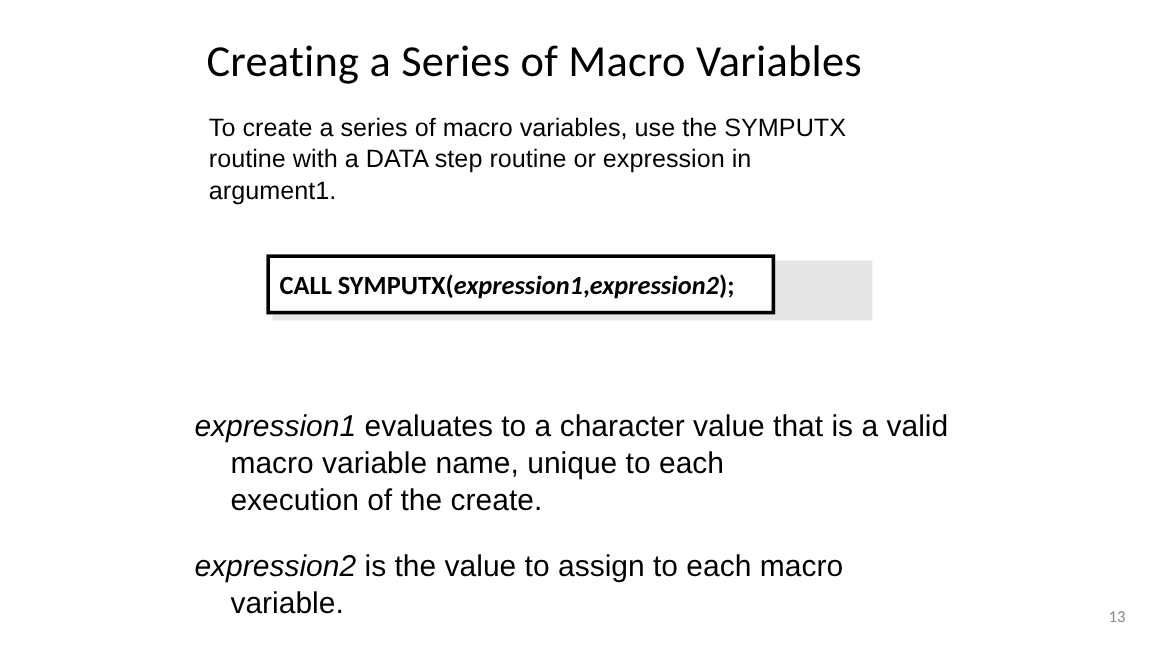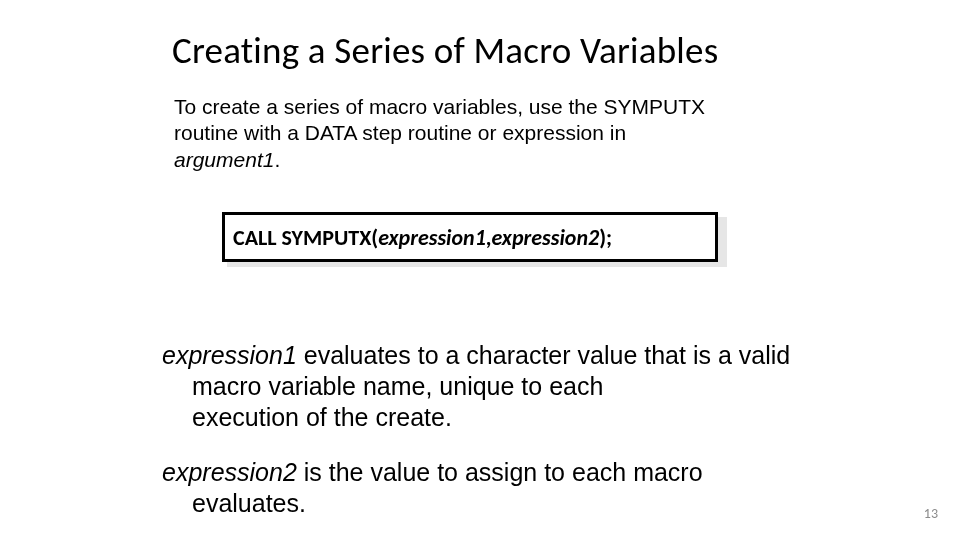--- a/index.html
+++ b/index.html
@@ -31,38 +31,37 @@
   .intro {
     position: absolute;
     left: 162px;
     top: 94px;
     width: 610px;
     font-size: 21px;
     line-height: 1.25;
     margin-left: 12px;
   }
   .intro .arg-it {
-    font-style: italic;
   }
   .code-wrap {
     position: absolute;
     left: 222px;
     top: 212px;
   }
   .code-shadow {
     position: absolute;
     left: 5px;
     top: 5px;
     width: 500px;
     height: 50px;
     background: #e6e6e6;
   }
   .code-box {
     position: relative;
-    width: 496px;
+    width: 424px;
     height: 50px;
     background: #ffffff;
     border: 3px solid #000;
     box-sizing: border-box;
     display: flex;
     align-items: center;
     padding-left: 8px;
     font-family: Calibri, "Segoe UI", Arial, sans-serif;
     font-size: 22px;
     font-weight: 700;
@@ -126,18 +125,18 @@
   </div>
 
   <div class="defs">
     <div class="def">
       <span class="term">expression1</span><span class="body">  evaluates to a character value that is a valid</span>
       <span class="cont">macro variable name, unique to each</span>
       <span class="cont">execution of the create.</span>
     </div>
     <div class="def">
       <span class="term">expression2</span><span class="body">  is the value to assign to each macro</span>
-      <span class="cont">evaluates.</span>
+      <span class="cont">variable.</span>
     </div>
   </div>
 
   <div class="pagenum">13</div>
 </div>
 
 </body></html>

